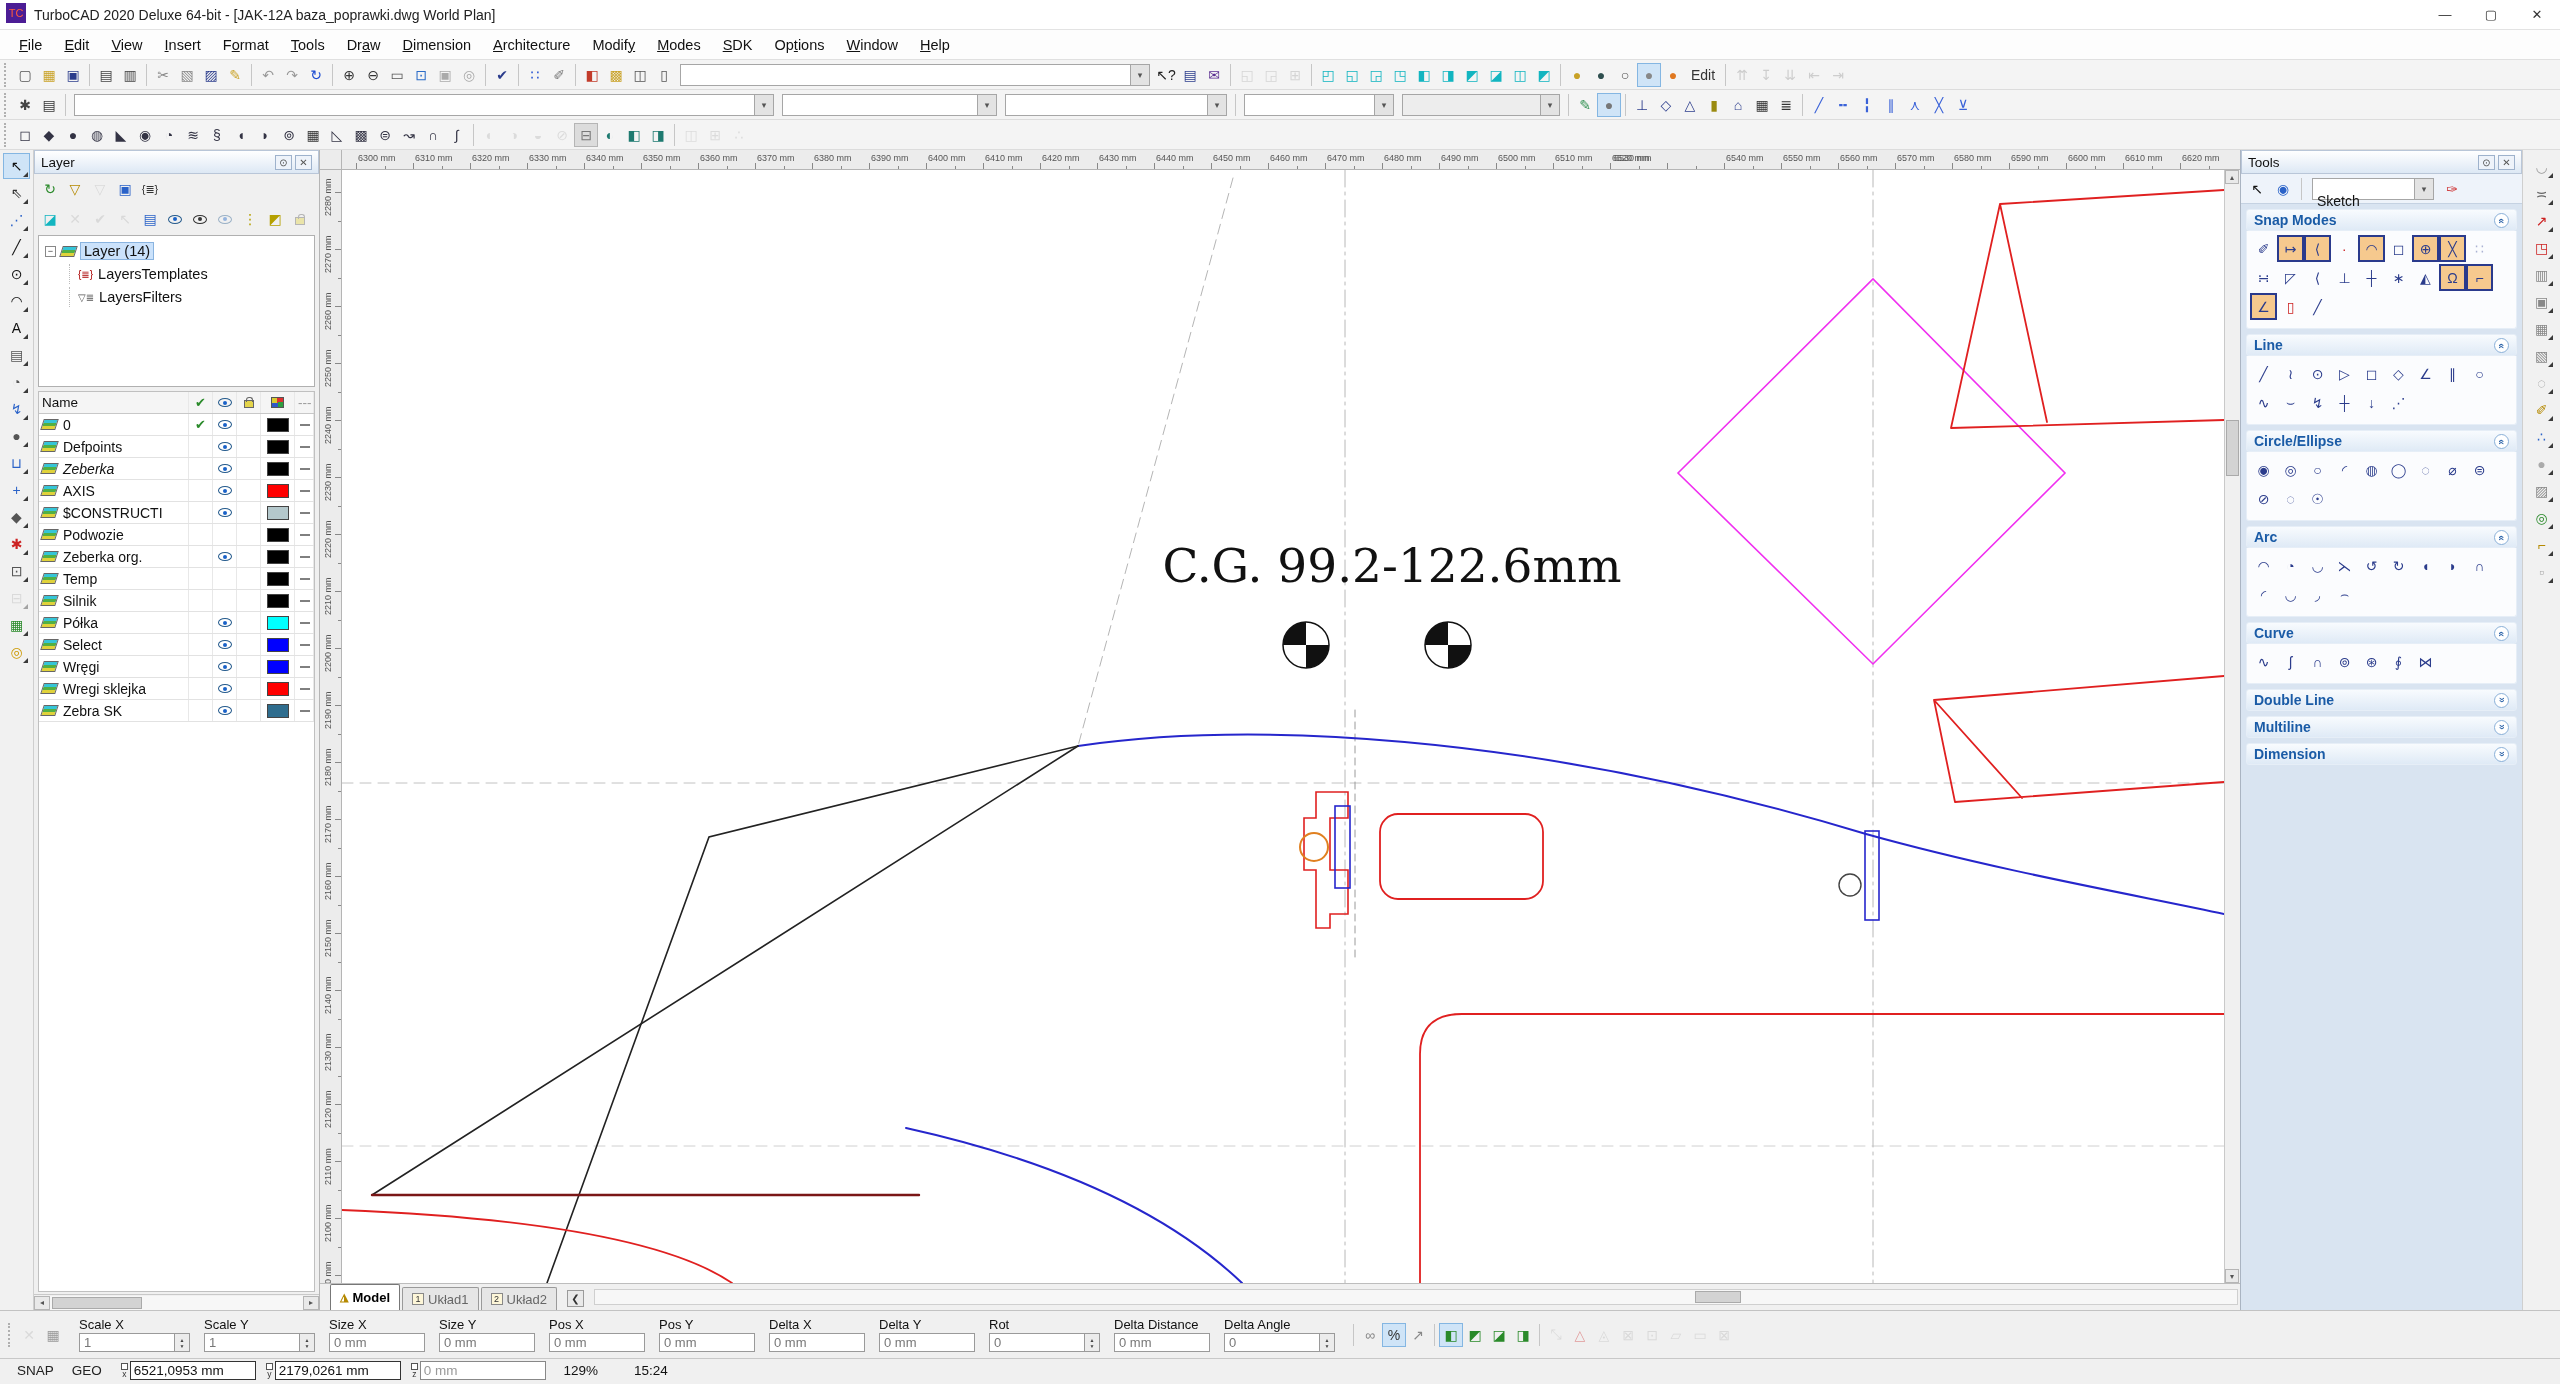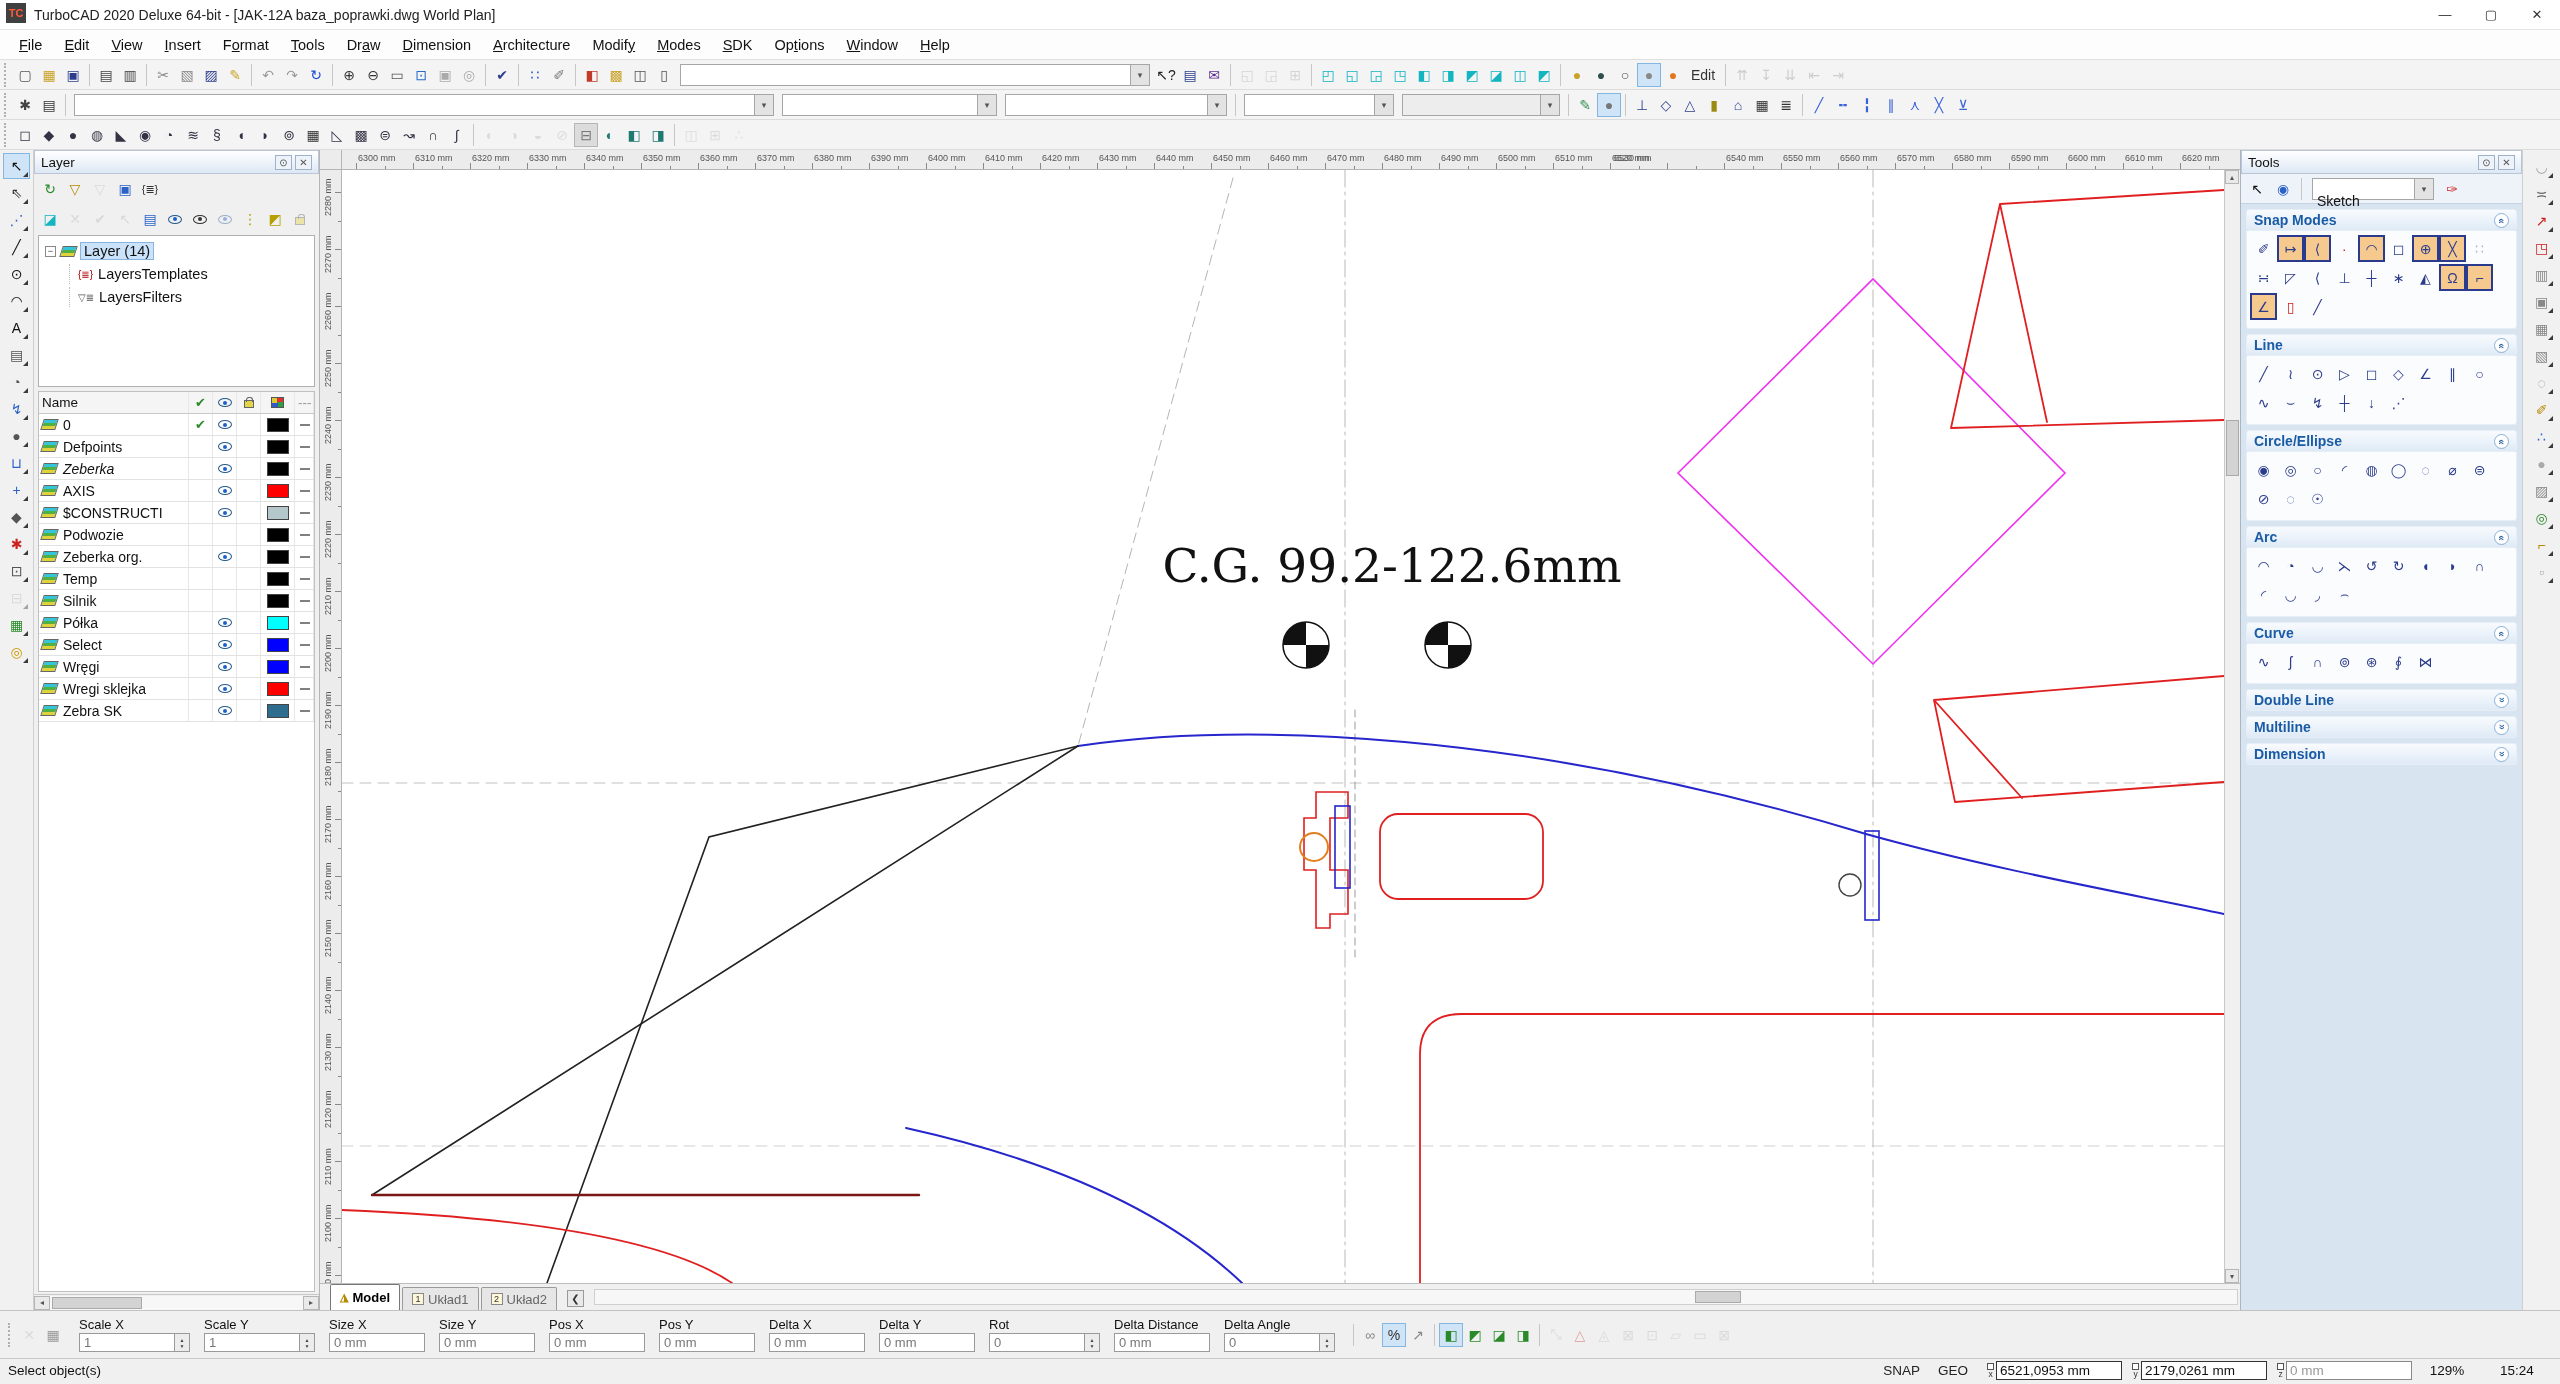--- a/index.html
+++ b/index.html
@@ -1,20 +1,20 @@
 <!DOCTYPE html>
 <html><head>
 <meta charset="utf-8">
 <style>
   *{box-sizing:border-box;margin:0;padding:0}
   body{background:#444}
   #app{position:relative;width:2560px;height:1384px;background:#f0f0f0;font-family:"Liberation Sans",sans-serif;font-size:13px;color:#111;overflow:hidden}
   
   .titlebar{height:30px;background:#fff;display:flex;align-items:center;border-bottom:1px solid #e3e3e3}
-  .tc-icon{width:20px;height:20px;margin:0 8px 4px 6px;background:#404040;color:#ff5a3c;font-weight:bold;font-size:11px;display:flex;align-items:center;justify-content:center}
+  .tc-icon{width:20px;height:20px;margin:0 8px 4px 6px;background:#4c1d95;color:#ff5a3c;font-weight:normal;font-size:11px;display:flex;align-items:center;justify-content:center}
   .title-text{font-size:14px;color:#222}
   .win-btns{margin-left:auto;display:flex;height:30px}
   .win-btn{width:46px;display:flex;align-items:center;justify-content:center;font-size:13px;color:#333}
   
   .menubar{height:30px;background:#fdfdfd;display:flex;align-items:center;padding-left:8px;border-bottom:1px solid #e0e0e0}
   .menu-item{padding:4px 11px;font-size:14.5px;color:#111}
   
   .tbrow{height:30px;background:#f4f4f4;display:flex;align-items:center;border-bottom:1px solid #dcdcdc;padding-left:2px;overflow:hidden}
   .tbrow:last-of-type{border-bottom:1px solid #c9c9c9}
   .tbbtn{position:relative;width:24px;height:24px;flex:0 0 auto;display:flex;align-items:center;justify-content:center;font-size:14px;border:1px solid transparent;background:transparent}
@@ -1640,21 +1640,20 @@
       </button>
       <button class="tbbtn dim">
         <span style="color: rgb(187, 187, 187);">▭</span>
       </button>
       <button class="tbbtn dim">
         <span style="color: rgb(187, 187, 187);">⊠</span>
       </button>
     </div>
 
   <div class="statusbar">
-    <span class="st-msg">Select object(s)</span>
     <span class="st-lab">SNAP</span>
     <span class="st-lab">GEO</span>
     <span class="axtag">
         <span class="sq"></span>
         <span class="lt">x</span>
       </span>
     <span class="coordbox">6521,0953 mm</span>
     <span class="axtag">
         <span class="sq"></span>
         <span class="lt">y</span>

